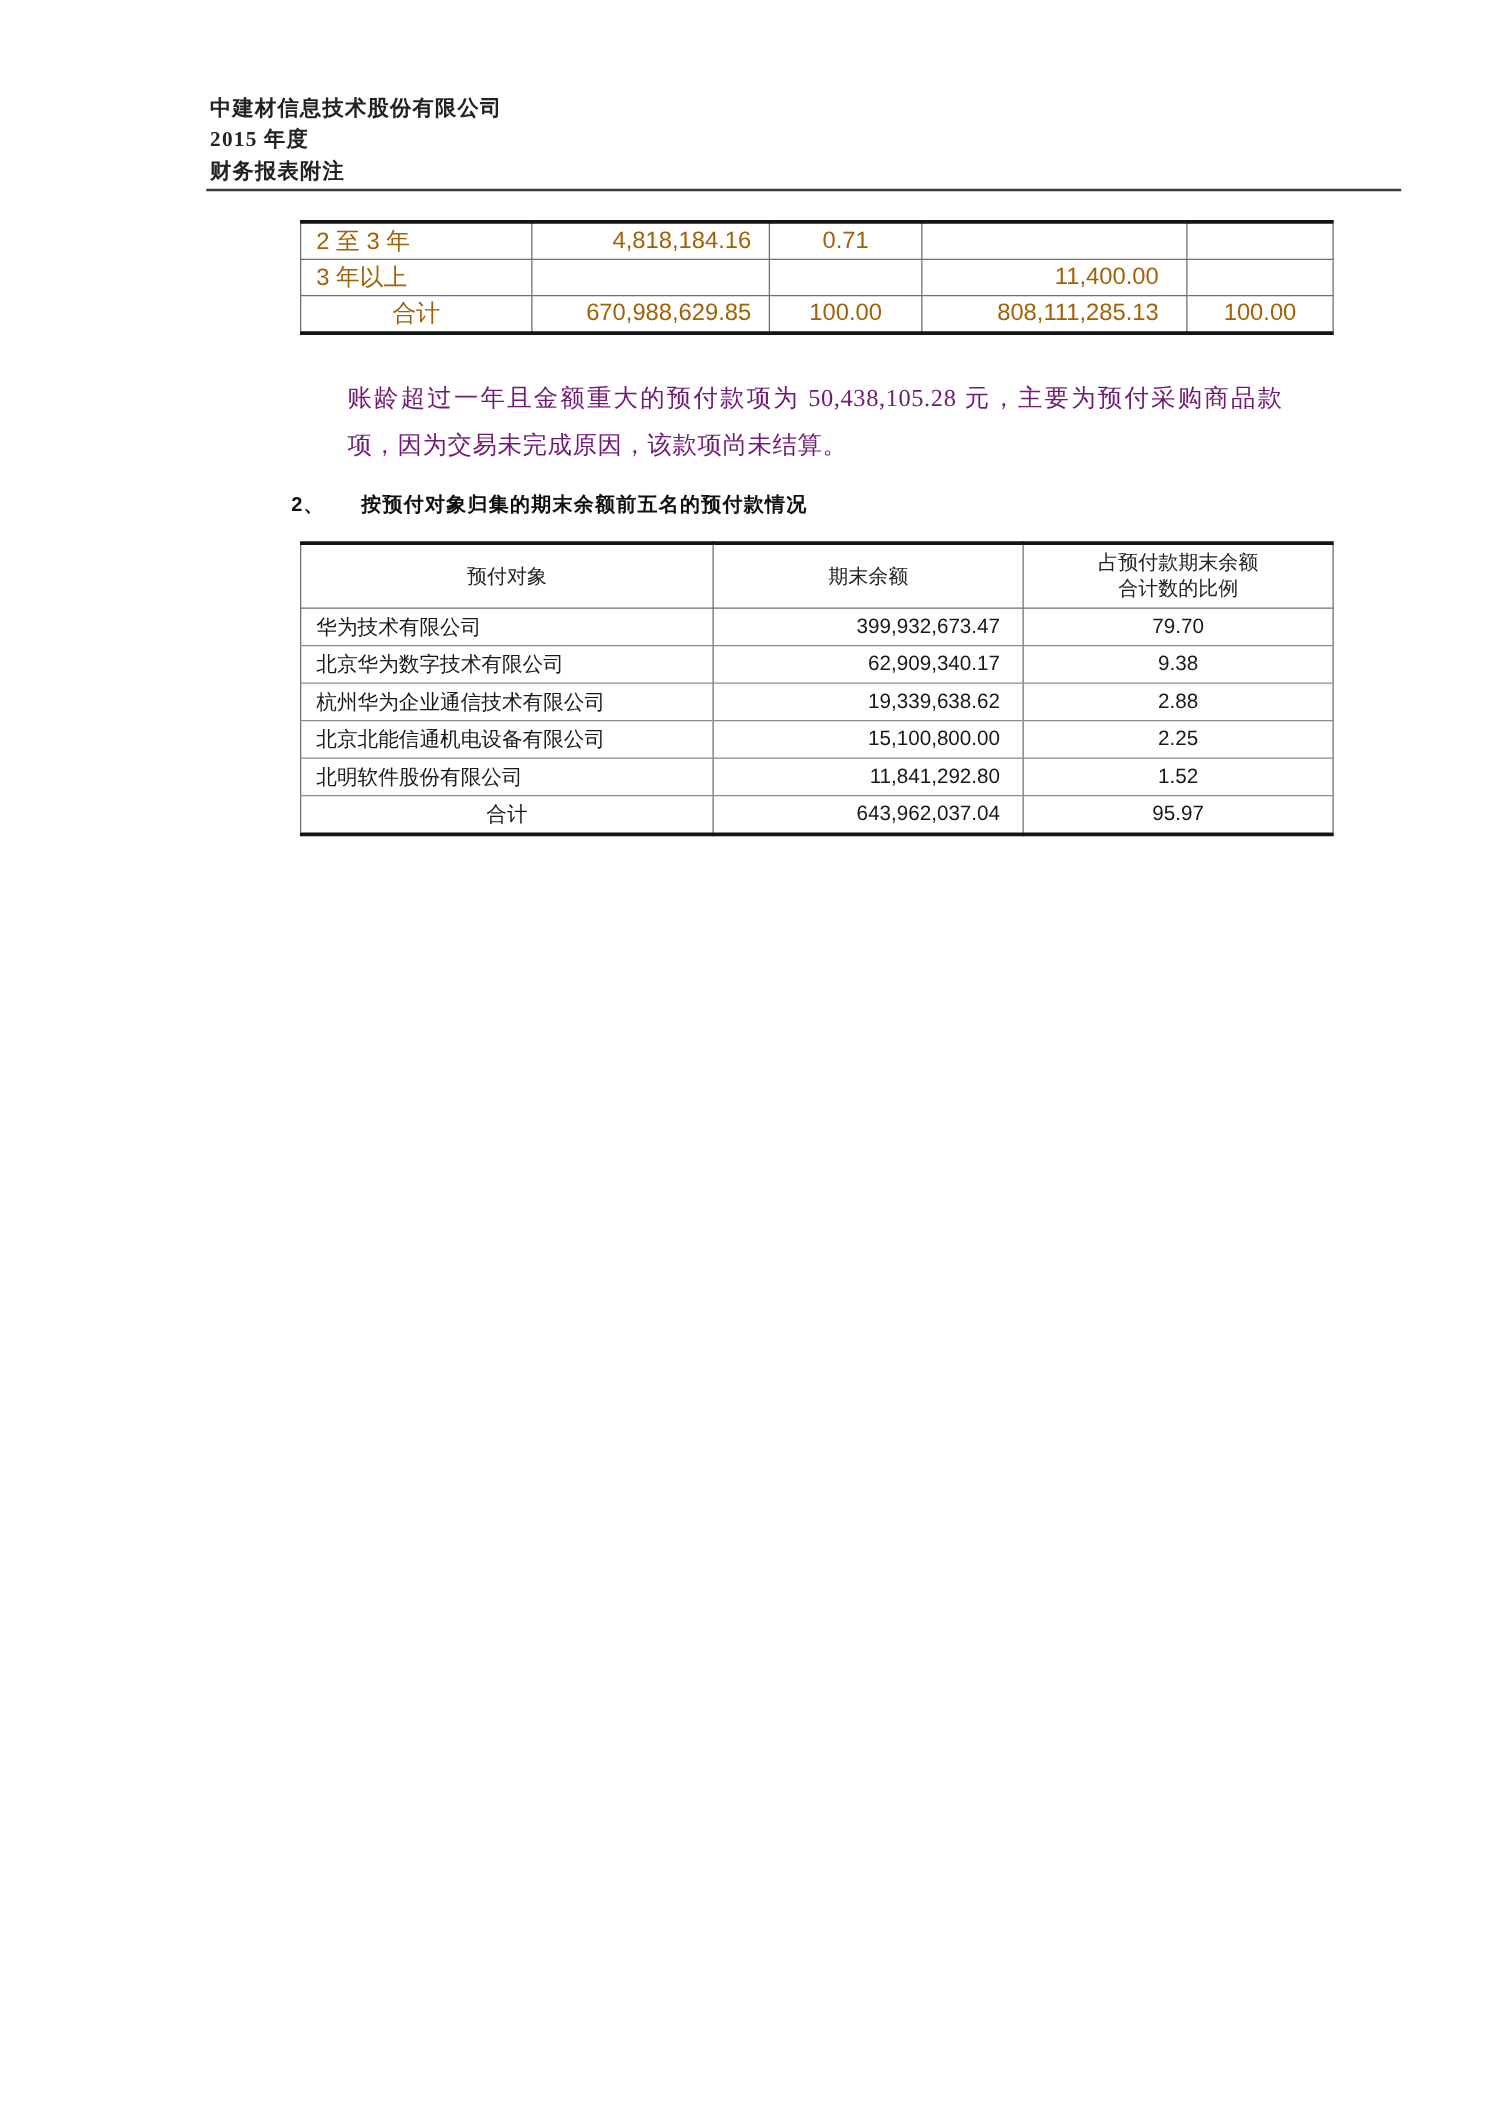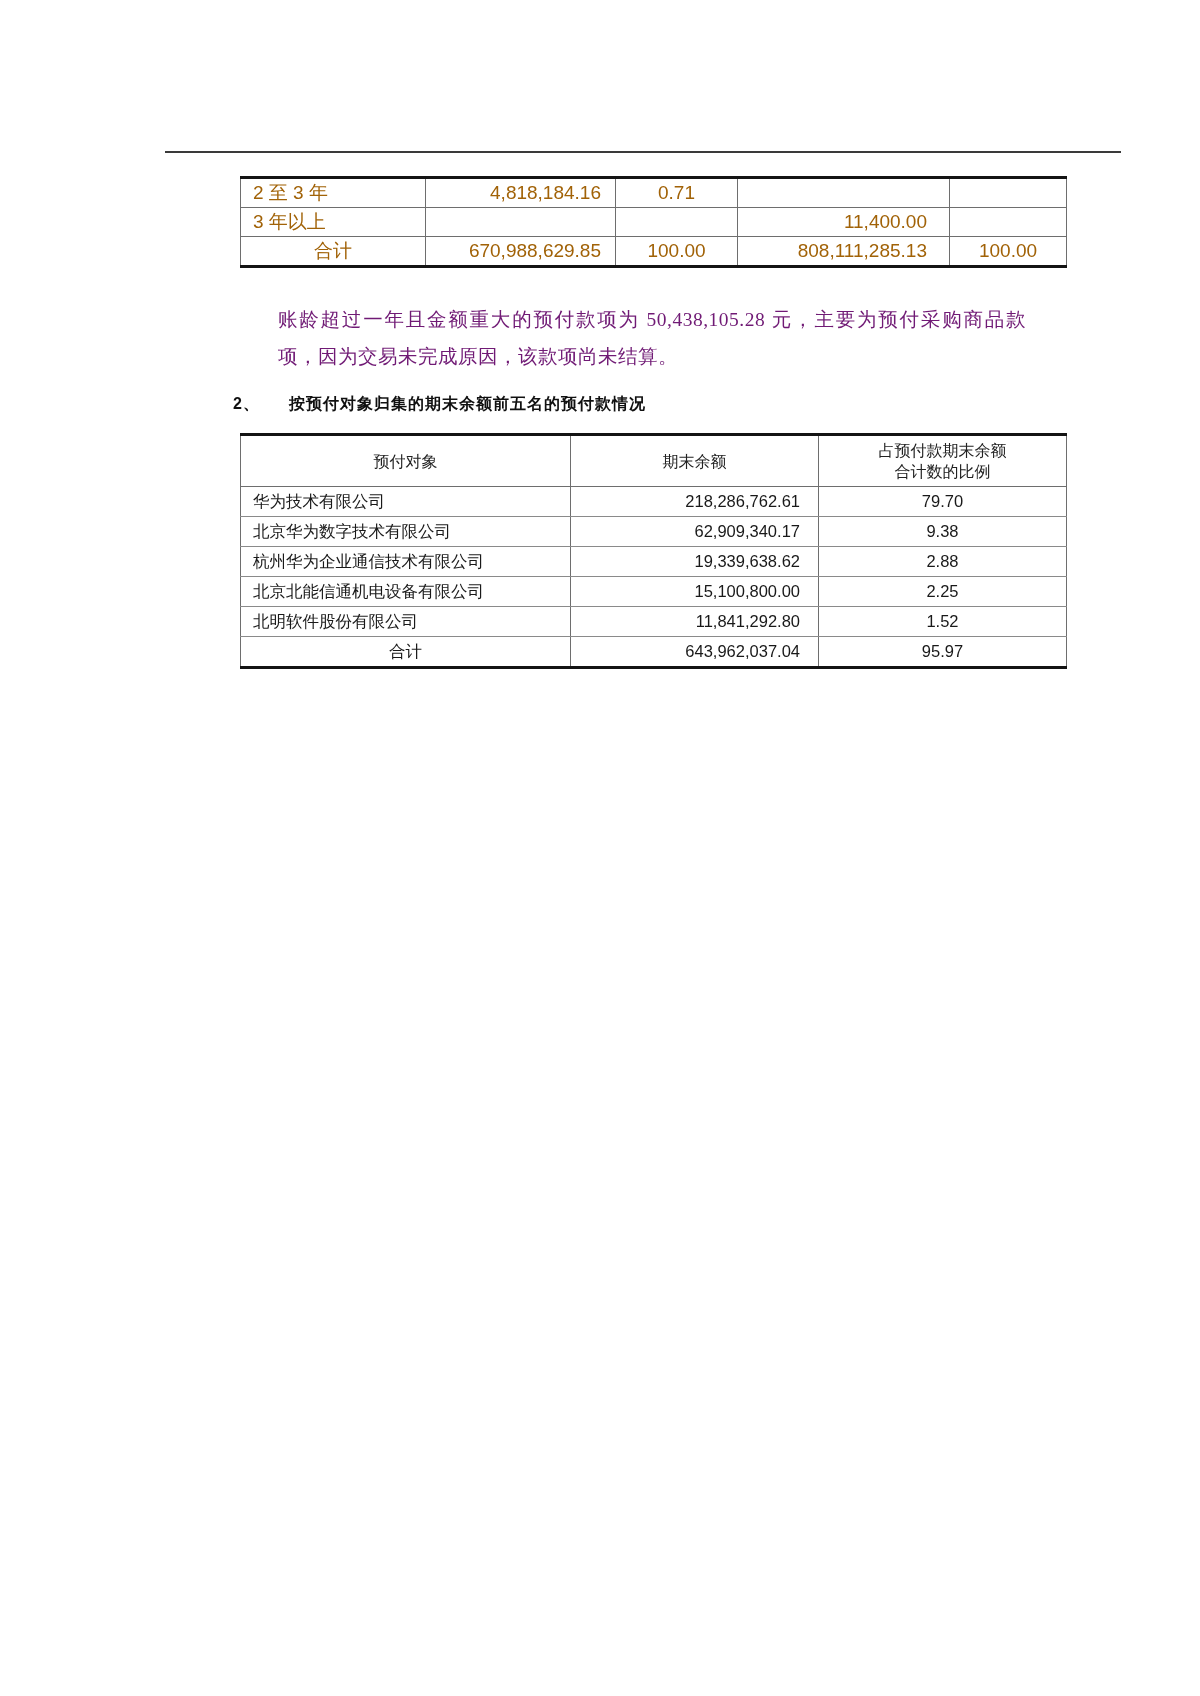--- a/index.html
+++ b/index.html
@@ -79,20 +79,25 @@
     position:absolute; left:0; top:1556px; width:1200px;
     text-align:center; font-size:17px; letter-spacing:2px; color:#2e2e2e;
     font-family:"Liberation Serif", serif;
   }
 </style>
 </head>
 <body>
 
 <div class="page">
 
+  <div class="doc-header">
+    <div>中建材信息技术股份有限公司</div>
+    <div>2015 年度</div>
+    <div>财务报表附注</div>
+  </div>
   <div class="header-rule"></div>
 
   <table class="aging-table">
     <colgroup>
       <col style="width:185px">
         <col style="width:190px">
         <col style="width:122px">
         <col style="width:212px">
         <col style="width:117px">
     </colgroup>
@@ -139,21 +144,21 @@
         <th>期末余额</th>
         <th>
           <span>占预付款期末余额</span><br>
           <span>合计数的比例</span>
         </th>
       </tr>
     </thead>
     <tbody>
       <tr>
         <td class="name">华为技术有限公司</td>
-        <td class="bal">218,286,762.61</td>
+        <td class="bal">399,932,673.47</td>
         <td class="rat">79.70</td>
       </tr>
       <tr>
         <td class="name">北京华为数字技术有限公司</td>
         <td class="bal">62,909,340.17</td>
         <td class="rat">9.38</td>
       </tr>
       <tr>
         <td class="name">杭州华为企业通信技术有限公司</td>
         <td class="bal">19,339,638.62</td>

